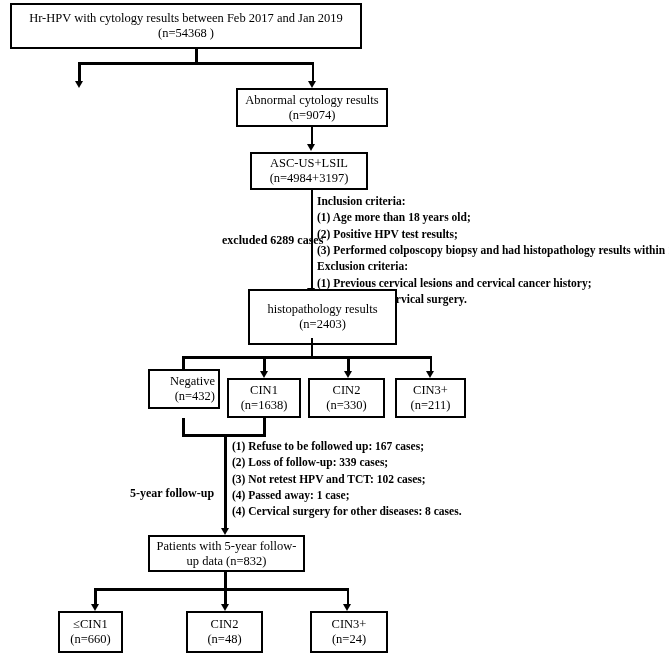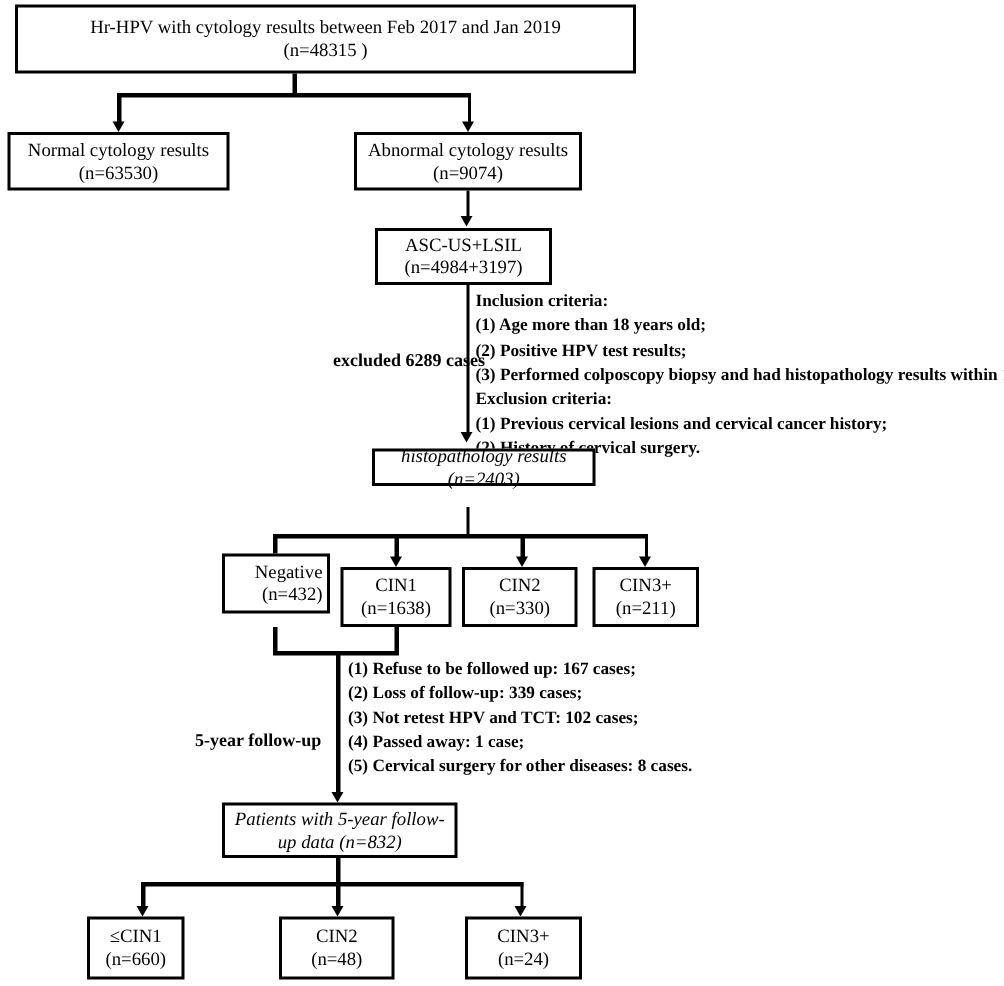--- a/index.html
+++ b/index.html
@@ -29,21 +29,21 @@
     justify-content: center;
     text-align: center;
     line-height: 1.18;
     font-size: 12.5px;
     padding: 1px 3px;
   }
   .box .l1, .box .l2 {
     display: block;
     white-space: nowrap;
   }
-  .box.wrap .l1, .box.wrap .l2 { white-space: normal; font-style: italic; }
+  .box.wrap .l1, .box.wrap .l2 { white-space: normal; }
 
   
   .vline {
     position: absolute;
     width: 2.5px;
     background: #000000;
   }
   .hline {
     position: absolute;
     height: 2.5px;
@@ -71,39 +71,35 @@
     font-size: 12px;
     white-space: nowrap;
     font-weight: bold;
   }
 </style>
 </head>
 <body>
 
 <div id="canvas">
 
-  <div class="box" style="left:10px; top:3px; width:414px; height:46px;">
+  <div class="box" style="left:10px; top:3px; width:352px; height:46px;">
     <span class="l1">Hr-HPV with cytology results between Feb 2017 and Jan 2019</span>
-    <span class="l2">(n=48315 )</span>
+    <span class="l2">(n=54368 )</span>
   </div>
 
   <div class="vline" style="left:195px; top:49px; height:15px;"></div>
 
   <div class="hline" style="left:78px; top:62px; width:236px;"></div>
 
   <div class="vline" style="left:78px; top:62px; height:20px;"></div>
   <div class="arrow" style="left:74.5px; top:81px;"></div>
 
   <div class="vline" style="left:311.5px; top:62px; height:20px;"></div>
   <div class="arrow" style="left:308px; top:81px;"></div>
 
-  <div class="box" style="left:5px; top:88px; width:148px; height:39px;">
-    <span class="l1">Normal cytology results</span>
-    <span class="l2">(n=63530)</span>
-  </div>
 
   <div class="box" style="left:236px; top:88px; width:152px; height:39px;">
     <span class="l1">Abnormal cytology results</span>
     <span class="l2">(n=9074)</span>
   </div>
 
   <div class="vline" style="left:310.5px; top:127px; height:18px;"></div>
   <div class="arrow" style="left:307px; top:144px;"></div>
 
   <div class="box" style="left:250px; top:152px; width:118px; height:38px;">
@@ -119,21 +115,21 @@
   <div class="note" style="left:317px; top:193px;">
     <span class="nl">Inclusion criteria:</span>
     <span class="nl">(1) Age more than 18 years old;</span>
     <span class="nl">(2) Positive HPV test results;</span>
     <span class="nl">(3) Performed colposcopy biopsy and had histopathology results within 1 year.</span>
     <span class="nl">Exclusion criteria:</span>
     <span class="nl">(1) Previous cervical lesions and cervical cancer history;</span>
     <span class="nl">(2) History of cervical surgery.</span>
   </div>
 
-  <div class="box" style="left:248px; top:299px; width:149px; height:25px;font-style:italic;">
+  <div class="box" style="left:248px; top:289px; width:149px; height:56px;">
     <span class="l1">histopathology results</span>
     <span class="l2">(n=2403)</span>
   </div>
 
   <div class="vline" style="left:310.5px; top:338px; height:20px;"></div>
   <div class="hline" style="left:182px; top:356px; width:250px;"></div>
 
   <div class="vline" style="left:182px; top:356px; height:16px;"></div>
   <div class="arrow" style="left:178.5px; top:371px;"></div>
 
@@ -172,21 +168,21 @@
   <div class="vline" style="left:224px; top:434px; height:96px;"></div>
   <div class="arrow" style="left:220.5px; top:528px;"></div>
 
   <div class="side-label" style="left:130px; top:486px;">5-year follow-up</div>
 
   <div class="note" style="left:232px; top:438px;">
     <span class="nl">(1) Refuse to be followed up: 167 cases;</span>
     <span class="nl">(2) Loss of follow-up: 339 cases;</span>
     <span class="nl">(3) Not retest HPV and TCT: 102 cases;</span>
     <span class="nl">(4) Passed away: 1 case;</span>
-    <span class="nl">(5) Cervical surgery for other diseases: 8 cases.</span>
+    <span class="nl">(4) Cervical surgery for other diseases: 8 cases.</span>
   </div>
 
   <div class="box wrap" style="left:148px; top:535px; width:157px; height:37px;">
     <span class="l1">Patients with 5-year follow-</span>
     <span class="l2">up data (n=832)</span>
   </div>
 
   <div class="vline" style="left:224px; top:572px; height:18px;"></div>
   <div class="hline" style="left:94px; top:588px; width:255px;"></div>
 

